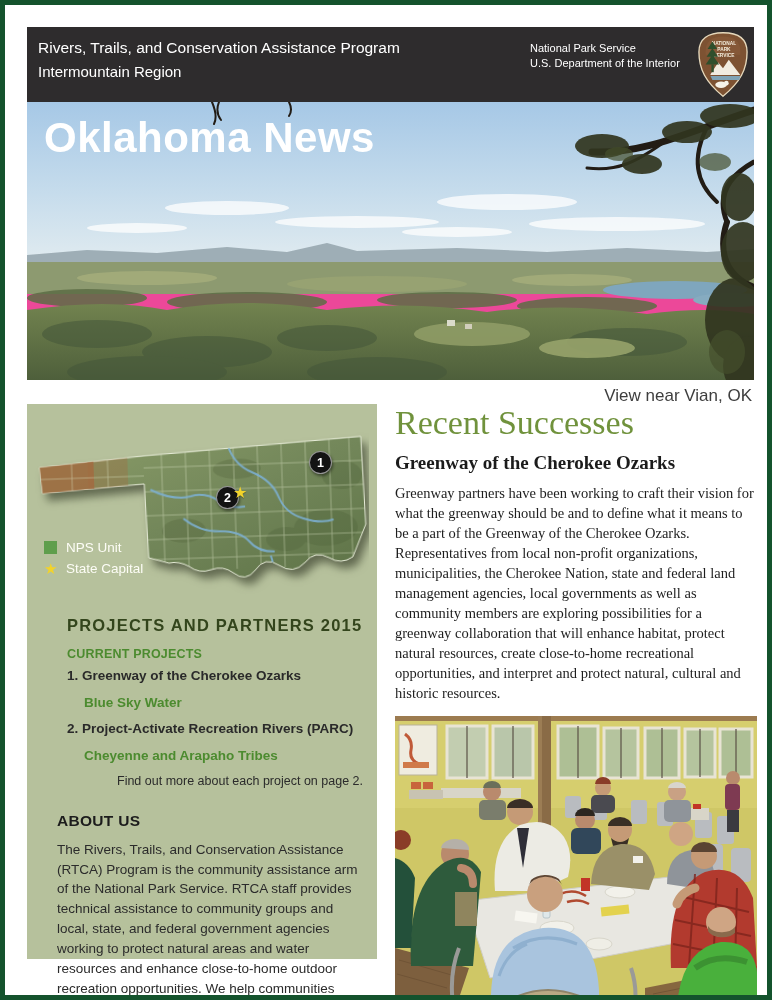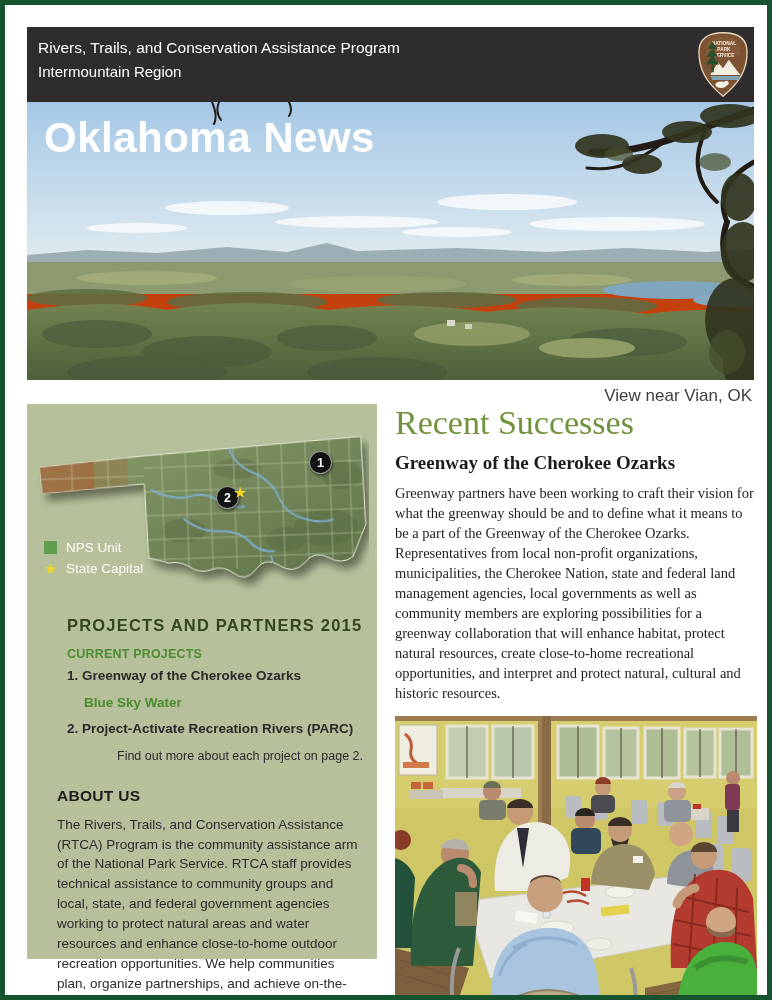--- a/index.html
+++ b/index.html
@@ -12,21 +12,21 @@
 
   
   .topbar{position:relative;width:100%;height:75px;background:var(--header-bg,#2e2c2d);color:#fff;}
   .topbar .hdr-left{position:absolute;left:11px;top:11px;line-height:1.35;}
   .topbar .hdr-left .l1{font-size:15.5px;}
   .topbar .hdr-left .l2{font-size:15px;margin-top:3px;}
   .topbar .hdr-right{position:absolute;left:503px;top:14px;font-size:11px;line-height:14.5px;}
   .nps-logo{position:absolute;right:5px;top:4px;width:52px;height:67px;}
 
   
-  .banner{position:relative;width:100%;height:278px;overflow:hidden;background:#c2410c;}
+  .banner{position:relative;width:100%;height:278px;overflow:hidden;background:#ec4899;}
   .banner svg{position:absolute;left:0;top:0;width:100%;height:100%;}
   .banner-title{
     position:absolute;left:17px;top:12px;font-size:42px;font-weight:bold;
     color:#fff;letter-spacing:.5px;
   }
   .banner-caption{
     text-align:right;font-size:17px;color:#3e3e3e;padding:6px 2px 5px 0;height:13px;
   }
 
   
@@ -72,20 +72,24 @@
 </head>
 <body>
 
 <div class="page">
   <div class="content">
 
     <header class="topbar">
       <div class="hdr-left">
         <div class="l1">Rivers, Trails, and Conservation Assistance Program</div>
         <div class="l2">Intermountain Region</div>
+      </div>
+      <div class="hdr-right">
+        <div>National Park Service</div>
+        <div>U.S. Department of the Interior</div>
       </div>
       <svg class="nps-logo" viewBox="0 0 54 68">
         <path d="M27,1 C42,1 52,7 52,21 C52,39 45,52 27,67 C9,52 2,39 2,21 C2,7 12,1 27,1 Z" fill="#7d5232" stroke="#e6d9bc" stroke-width="1.4"></path>
         <path d="M9,20 C9,10 16,5 27,5 C38,5 45,10 45,20 L45,24 L9,24 Z" fill="#8a5d3b" opacity=".6"></path>
         <text x="28" y="14" font-size="5" font-weight="bold" fill="#f4eedd" text-anchor="middle">NATIONAL</text>
         <text x="28" y="20" font-size="5" font-weight="bold" fill="#f4eedd" text-anchor="middle">PARK</text>
         <text x="28" y="26" font-size="5" font-weight="bold" fill="#f4eedd" text-anchor="middle">SERVICE</text>
         <path d="M14,44 L22,32 L27,38 L33,29 L45,45 L14,45 Z" fill="#f1ece0"></path>
         <path d="M14,46 L45,46 L44,50 L16,50 Z" fill="#7fa3b5"></path>
         <path d="M11,18 L16,10 L21,18 Z M10,26 L16,17 L22,26 Z M9,34 L16,24 L23,34 Z M14,34 L14,40" fill="#2f4f2c"></path>
@@ -239,20 +243,21 @@
                 <span>1.</span>
                 <span>Greenway of the Cherokee Ozarks</span>
               </div>
               <div class="proj-partner">Blue Sky Water</div>
             </div>
             <div class="proj">
               <div class="proj-name">
                 <span>2.</span>
                 <span>Project-Activate Recreation Rivers (PARC)</span>
               </div>
+              <div class="proj-partner">Cheyenne and Arapaho Tribes</div>
             </div>
             <div class="more-note">Find out more about each project on page 2.</div>
           </div>
           <h3 class="about-h">ABOUT US</h3>
           <p class="about-p">The Rivers, Trails, and Conservation Assistance (RTCA) Program is the community assistance arm of the National Park Service. RTCA staff provides technical assistance to community groups and local, state, and federal government agencies working to protect natural areas and water resources and enhance close-to-home outdoor recreation opportunities. We help communities plan, organize partnerships, and achieve on-the-ground success on projects they initiate.</p>
         </div>
       </aside>
 
       <main class="main-col">
         <h1 class="rs-h">Recent Successes</h1>

